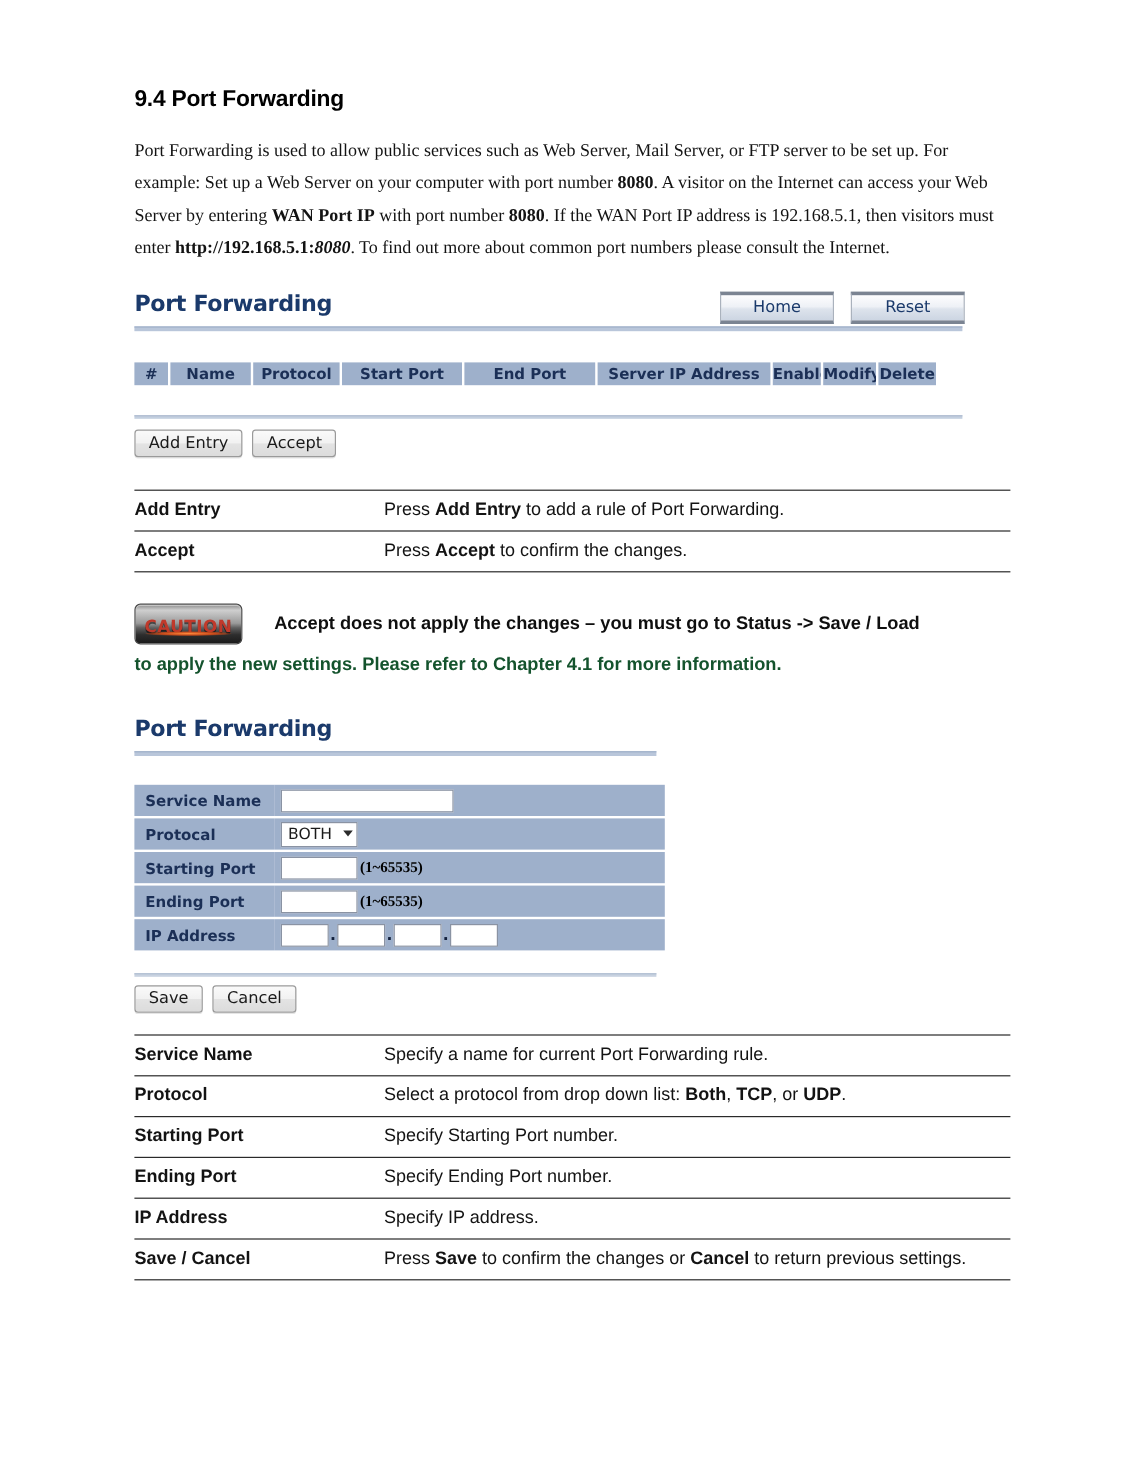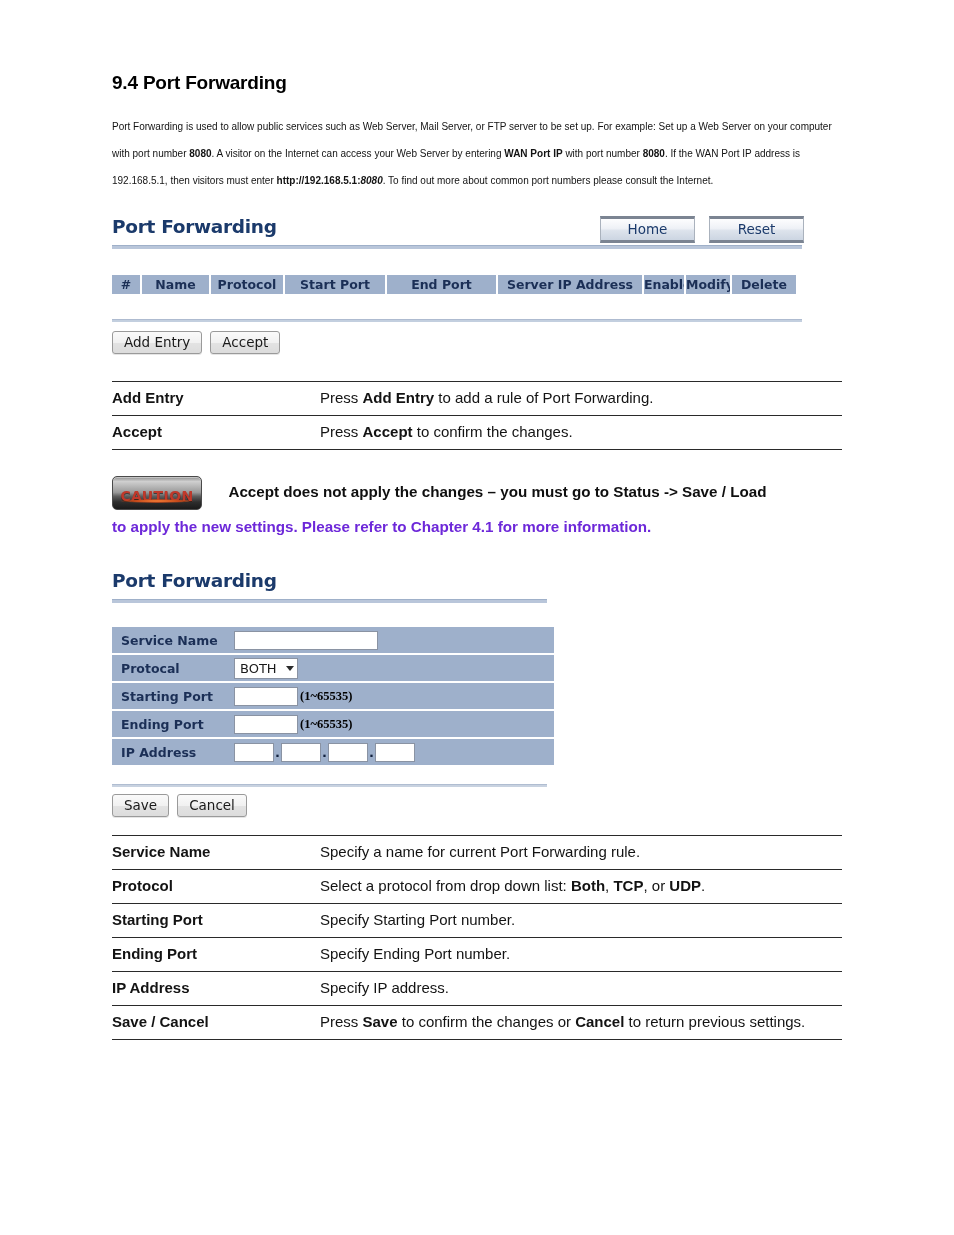--- a/index.html
+++ b/index.html
@@ -23,25 +23,26 @@
 
   
   h1.sect-title{
     font-size:19px;
     font-weight:bold;
     letter-spacing:-0.2px;
     margin:0 0 19px 0;
     color:#000;
   }
   p.para{
-    font-size:10px;
+    font-size:15px;
     line-height:27px;
     margin:0 0 8px 0;
     color:#131313;
     text-align:left;
+    font-family:Liberation Serif, serif;
   }
   p.para b{font-weight:bold;}
   p.para i{font-style:italic;}
 
   
   .ui-shot{position:relative;}
 
   .ui-title{
     font-family:"DejaVu Sans", sans-serif;
     font-size:18.5px;
@@ -163,21 +164,21 @@
     background:radial-gradient(ellipse at center,#ff8a3d 0%,#c4491a 45%,rgba(30,12,6,0) 80%);
   }
   .caution-text{
     display:inline;
     font-size:15.2px;
     font-weight:bold;
     line-height:30px;
     color:#0f0f0f;
   }
   .caution-line2{
-    font-size:15.2px;font-weight:bold;line-height:30px;color:#6d28d9;
+    font-size:15.2px;font-weight:bold;line-height:30px;color:#14532d;
     margin-top:2px;
   }
 
   
   .form-tbl{
     border-collapse:separate;
     border-spacing:0 2px;
     margin-top:22px;
   }
   .form-tbl td{padding:0;}
@@ -269,21 +270,21 @@
 
     <div class="hdr-row">
       <div class="hdr-cell" style="width:28px;">#</div>
       <div class="hdr-cell" style="width:67px;">Name</div>
       <div class="hdr-cell" style="width:72px;">Protocol</div>
       <div class="hdr-cell" style="width:100px;">Start Port</div>
       <div class="hdr-cell" style="width:109px;">End Port</div>
       <div class="hdr-cell" style="width:144px;">Server IP Address</div>
       <div class="hdr-cell" style="width:40px;">Enable</div>
       <div class="hdr-cell" style="width:44px;">Modify</div>
-      <div class="hdr-cell" style="width:64px;">Delete</div>
+      <div class="hdr-cell" style="width:48px;">Delete</div>
     </div>
 
     <div class="ui-rule thin" style="width:690px;margin-top:25px;"></div>
 
     <div style="margin-top:9px;">
       <span class="clsbtn">Add Entry</span><span class="clsbtn">Accept</span>
     </div>
   </div>
 
   <table class="desc" style="margin-top:27px;">

